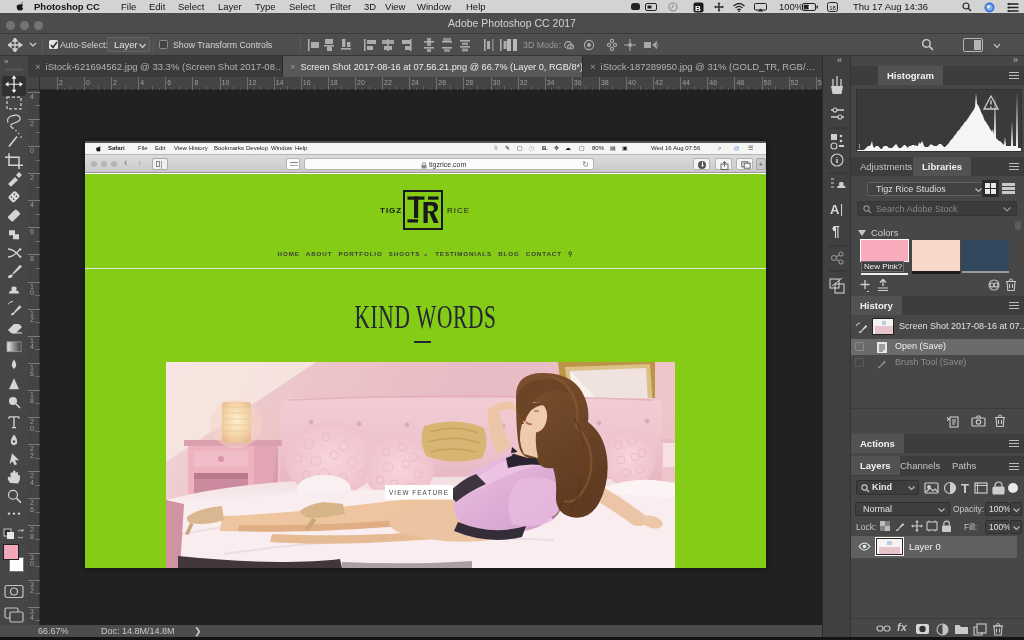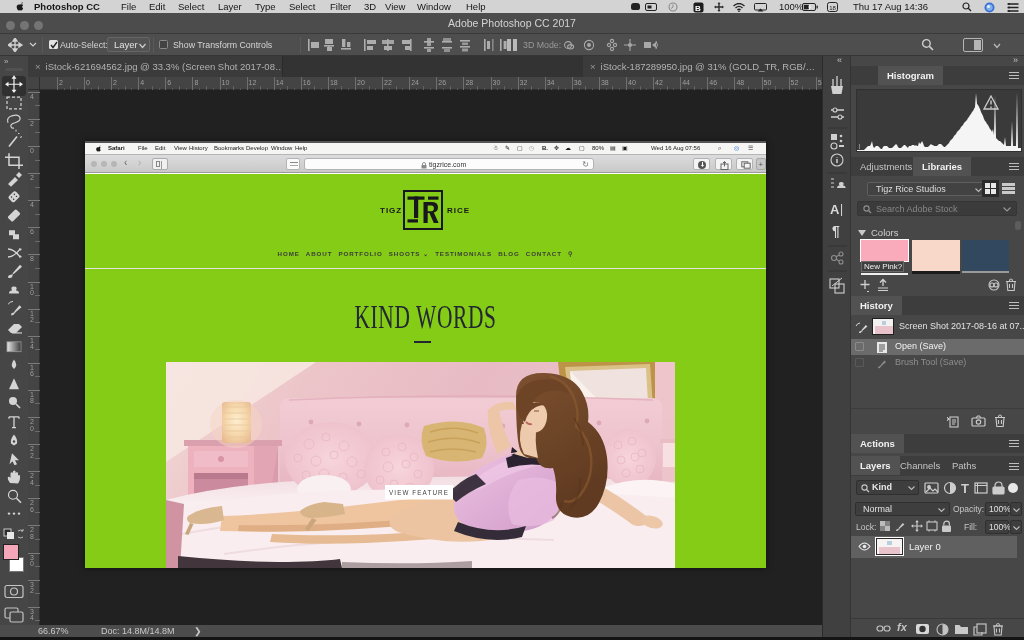--- a/index.html
+++ b/index.html
@@ -256,20 +256,21 @@
     <div style="position:absolute;left:963px;top:4px;width:20px;height:14px;border:1px solid #b5b5b5;border-radius:2px;">
       <div style="position:absolute;right:1px;top:1px;width:7px;height:10px;background:#b5b5b5;"></div>
     </div>
     <svg style="position:absolute;left:993px;top:9px;" width="8" height="6">
         <path d="M1 1 l3 3.5 L7 1" stroke="#bbb" stroke-width="1.2" fill="none"></path>
       </svg>
   </div>
 
   <div class="abs" id="tabrow">
     <div class="dtab" style="left:28px;width:255px;"><span class="x">×</span>iStock-621694562.jpg @ 33.3% (Screen Shot 2017-08…</div>
+    <div class="dtab act" style="left:283px;width:300px;font-size:9.2px;"><span class="x">×</span>Screen Shot 2017-08-16 at 07.56.21.png @ 66.7% (Layer 0, RGB/8*)</div>
     <div class="dtab" style="left:583px;width:239px;border-right:none;"><span class="x">×</span>iStock-187289950.jpg @ 31% (GOLD_TR, RGB/…</div>
   </div>
 
   <div class="abs" id="hruler">
       <span class="rnum" style="left:30.9px;top:2px;">2</span>
       <div style="position:absolute;left:28.9px;top:0;width:1px;height:13px;background:#6f6f6f;"></div>
       <div style="position:absolute;left:42.45px;top:9px;width:1px;height:4px;background:#606060;"></div>
       <div style="position:absolute;left:35.67px;top:10.5px;width:1px;height:2.5px;background:#565656;"></div>
       <div style="position:absolute;left:49.2px;top:10.5px;width:1px;height:2.5px;background:#565656;"></div>
       <span class="rnum" style="left:58px;top:2px;">0</span>
@@ -667,21 +668,21 @@
         <svg style="position:absolute;left:318px;top:16px;" width="40" height="40" viewBox="0 0 40 40">
           <g fill="#17171d">
             <rect x="4.5" y="6.5" width="17" height="3.2"></rect>
             <rect x="11" y="6.5" width="4.2" height="21.5"></rect>
             <rect x="25" y="6.5" width="10.5" height="3.2"></rect>
             <rect x="4.5" y="29.3" width="10.5" height="3.2"></rect>
             <path d="M20.5 12 h8 q6.5 0 6.5 5.3 q0 4.3 -4.2 5.2 l4.8 10.5 h-4.8 l-4.4 -10.1 h-1.7 v10.1 h-4.2 Z M24.7 15.6 v5.6 h3.6 q2.6 0 2.6 -2.9 q0 -2.7 -2.6 -2.7 Z"></path>
           </g>
         </svg>
         <span style="position:absolute;left:295px;top:32px;font-size:8px;font-weight:bold;letter-spacing:1px;color:#17171d;">TIGZ</span>
-        <span style="position:absolute;left:362px;top:32px;font-size:8px;font-weight:bold;letter-spacing:1px;color:#17171d;">RICE</span>
+        <span style="position:absolute;left:362px;top:32px;font-size:8px;font-weight:normal;letter-spacing:1px;color:#17171d;">RICE</span>
         <div style="position:absolute;left:0;top:76px;width:681px;text-align:center;font-size:6.2px;font-weight:bold;letter-spacing:0.9px;color:#3c3c3c;">HOME  ABOUT  PORTFOLIO  SHOOTS ⌄  TESTIMONIALS  BLOG  CONTACT  ⚲</div>
         <div style="position:absolute;left:0;top:94.5px;width:681px;height:1px;background:#e3e3e3;"></div>
         <div style="position:absolute;left:0;top:124px;width:681px;text-align:center;font-family:'Liberation Serif',serif;font-size:34px;letter-spacing:1px;color:#232733;transform:scaleX(0.63);">KIND WORDS</div>
         <div style="position:absolute;left:329px;top:167px;width:17px;height:2.5px;background:#232733;"></div>
         <div id="photo" style="position:absolute;left:81px;top:188.5px;width:509px;height:206px;overflow:hidden;background:#eec5cb;">
 <svg width="509" height="206" viewBox="0 0 509 206">
   <defs>
     <linearGradient id="wall" x1="0" y1="0" x2="1" y2="0.25">
       <stop offset="0" stop-color="#f2d8d5"></stop>
                   <stop offset=".28" stop-color="#ecc5c9"></stop>

